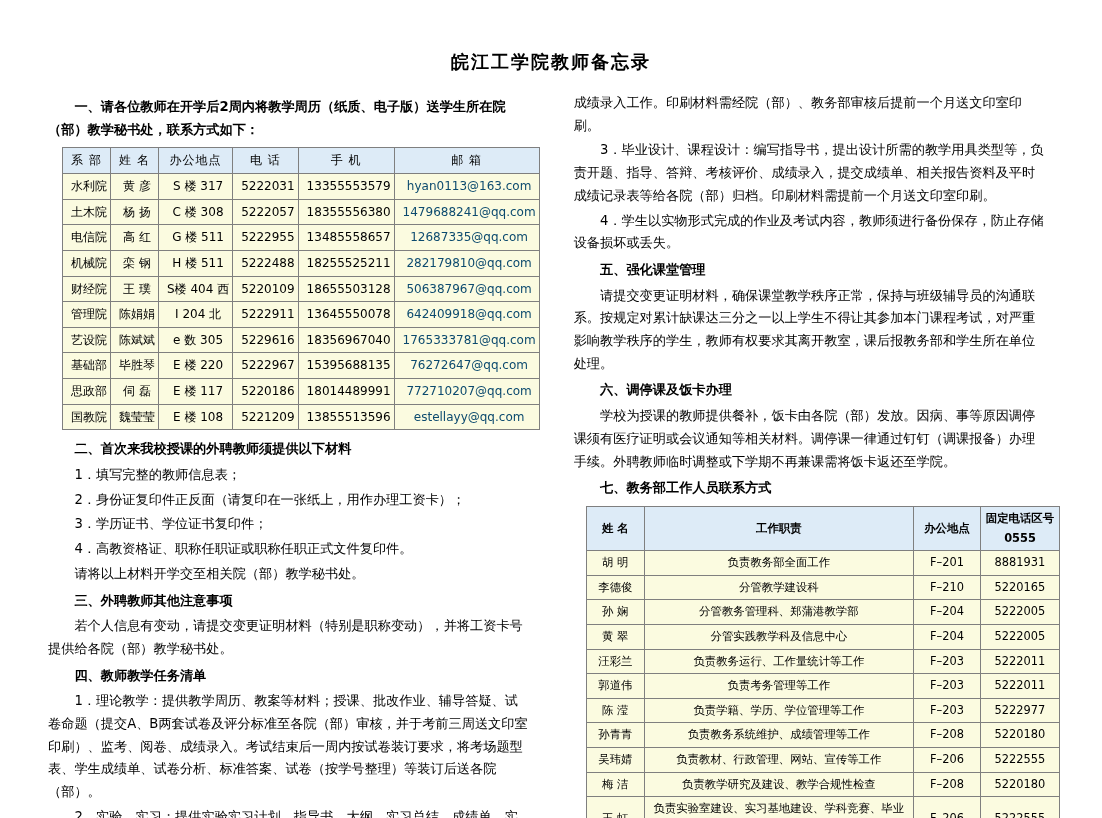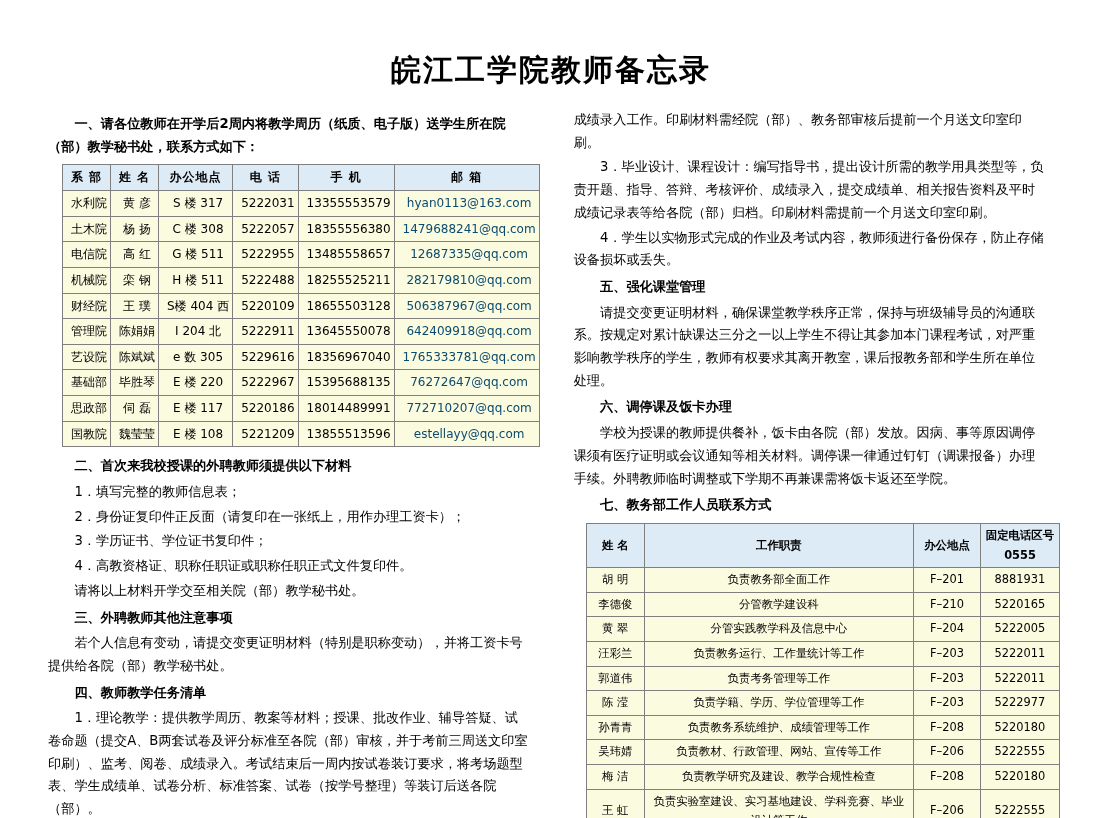--- a/index.html
+++ b/index.html
@@ -11,21 +11,21 @@
     overflow:hidden;
   }
   .page{
     position:relative;
     width:1102px;height:818px;
     box-sizing:border-box;
     padding:40px 48px 20px 48px;
   }
   .title{
     text-align:center;
-    font-size:30px;
+    font-size:18px;
     font-weight:bold;
     letter-spacing:2px;
     margin:10px 0 18px 0;
     font-family:Liberation Sans, sans-serif;
   }
   .cols{
     display:flex;
     gap:34px;
     align-items:flex-start;
   }
@@ -61,21 +61,21 @@
   }
   table.contacts th, table.contacts td{
     border:1px solid #7f7f7f;
     padding:2px 3px;
     text-align:center;
     height:17px;
     white-space:nowrap;
   }
   table.contacts th{
     background:#ddebf7;
-    font-weight:bold;
+    font-weight:normal;
     letter-spacing:1px;
   }
   table.contacts td{
     background:#fbfbe0;
     padding-left:8px;
   }
   table.contacts td.email{
     color:#0c4a6e;
   }
   table.staff{
@@ -265,20 +265,26 @@
             <td>F–201</td>
             <td>8881931</td>
           </tr>
           <tr>
             <td class="name">李德俊</td>
             <td class="duty">分管教学建设科</td>
             <td>F–210</td>
             <td>5220165</td>
           </tr>
           <tr>
+            <td class="name">孙  娴</td>
+            <td class="duty">分管教务管理科、郑蒲港教学部</td>
+            <td>F–204</td>
+            <td>5222005</td>
+          </tr>
+          <tr>
             <td class="name">黄  翠</td>
             <td class="duty">分管实践教学科及信息中心</td>
             <td>F–204</td>
             <td>5222005</td>
           </tr>
           <tr>
             <td class="name">汪彩兰</td>
             <td class="duty">负责教务运行、工作量统计等工作</td>
             <td>F–203</td>
             <td>5222011</td>

